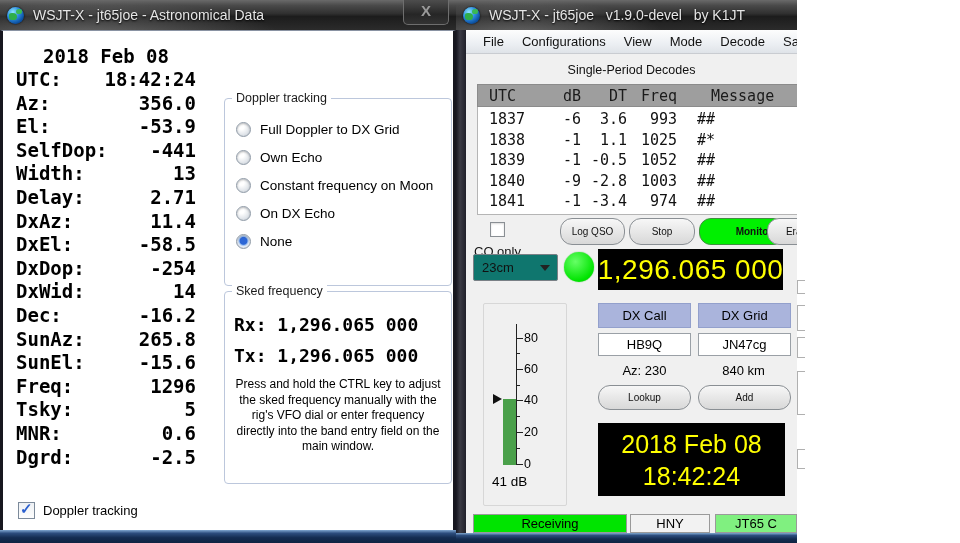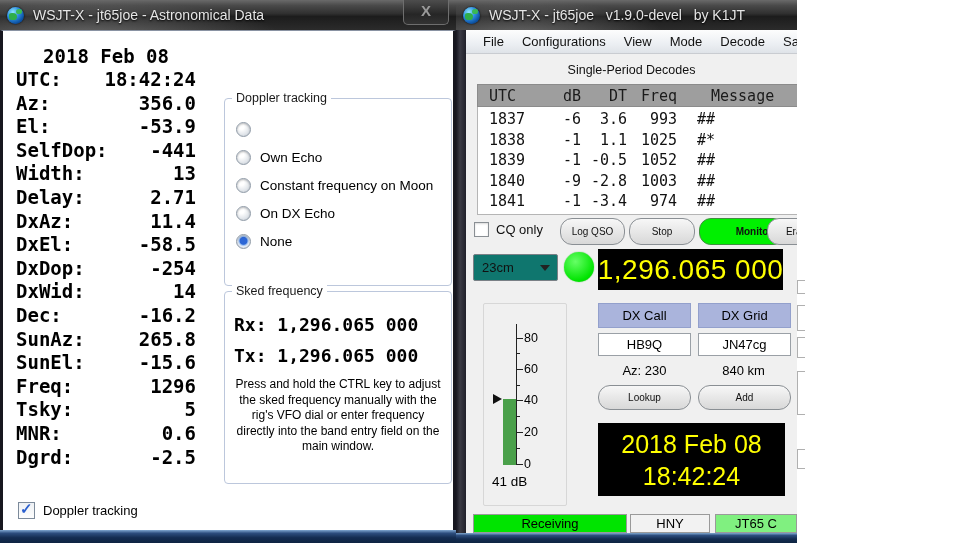--- a/index.html
+++ b/index.html
@@ -82,21 +82,21 @@
   .c-dt{width:46px;text-align:right;}
   .c-freq{width:50px;text-align:right;}
   .c-msg{padding-left:20px;text-align:left;}
   .dhead .c-msg{padding-left:34px;}
 
   .btn{border:1px solid #8a8f94;border-radius:12px;background:linear-gradient(180deg,#f7f7f7,#e9e9e9 45%,#d8d8d8);
     font-size:10px;color:#111;display:flex;align-items:center;justify-content:center;position:absolute;height:25px;}
   .btn.green{background:#00f000;border-color:#3f8f3f;font-weight:bold;padding-left:24px;}
 
   .ctl-row{position:absolute;left:0;top:188px;width:100%;height:27px;}
-  .cq-wrap{position:absolute;left:8px;top:4px;display:flex;align-items:center;gap:7px;}
+  .cq-wrap{position:absolute;left:8px;top:4px;display:flex;align-items:center;gap:7px;flex-direction:column;}
   .cq-box{width:13px;height:13px;border:1px solid #8a8f94;background:#fff;box-shadow:inset 0 1px 2px rgba(0,0,0,.15);}
   .cq-label{font-size:13px;}
 
   .band-combo{position:absolute;left:7px;top:224px;width:83px;height:25px;background:#0f766e;
     border:1px solid #7a8086;border-radius:2px;display:flex;align-items:center;}
   .band-combo .val{font-size:13px;padding-left:8px;flex:1;}
   .band-combo .arr{width:0;height:0;border-left:5px solid transparent;border-right:5px solid transparent;
     border-top:6px solid #222;margin-right:7px;}
   .rx-dot{position:absolute;left:98px;top:222px;width:30px;height:30px;border-radius:50%;
     background:radial-gradient(circle at 38% 32%,#66ff66,#00e400 70%,#00c400);box-shadow:0 0 1px #0a0;}
@@ -220,20 +220,21 @@
             <span>Dgrd:</span>
             <span>-2.5</span>
           </div>
       </div>
 
       <div class="groupbox dopgrp">
         <div class="legend">Doppler tracking</div>
         <div class="radio-list">
           <div class="radio-item">
               <span class="radio"></span>
+              <span class="radio-label">Full Doppler to DX Grid</span>
             </div>
           <div class="radio-item">
               <span class="radio"></span>
               <span class="radio-label">Own Echo</span>
             </div>
           <div class="radio-item">
               <span class="radio"></span>
               <span class="radio-label">Constant frequency on Moon</span>
             </div>
           <div class="radio-item">

